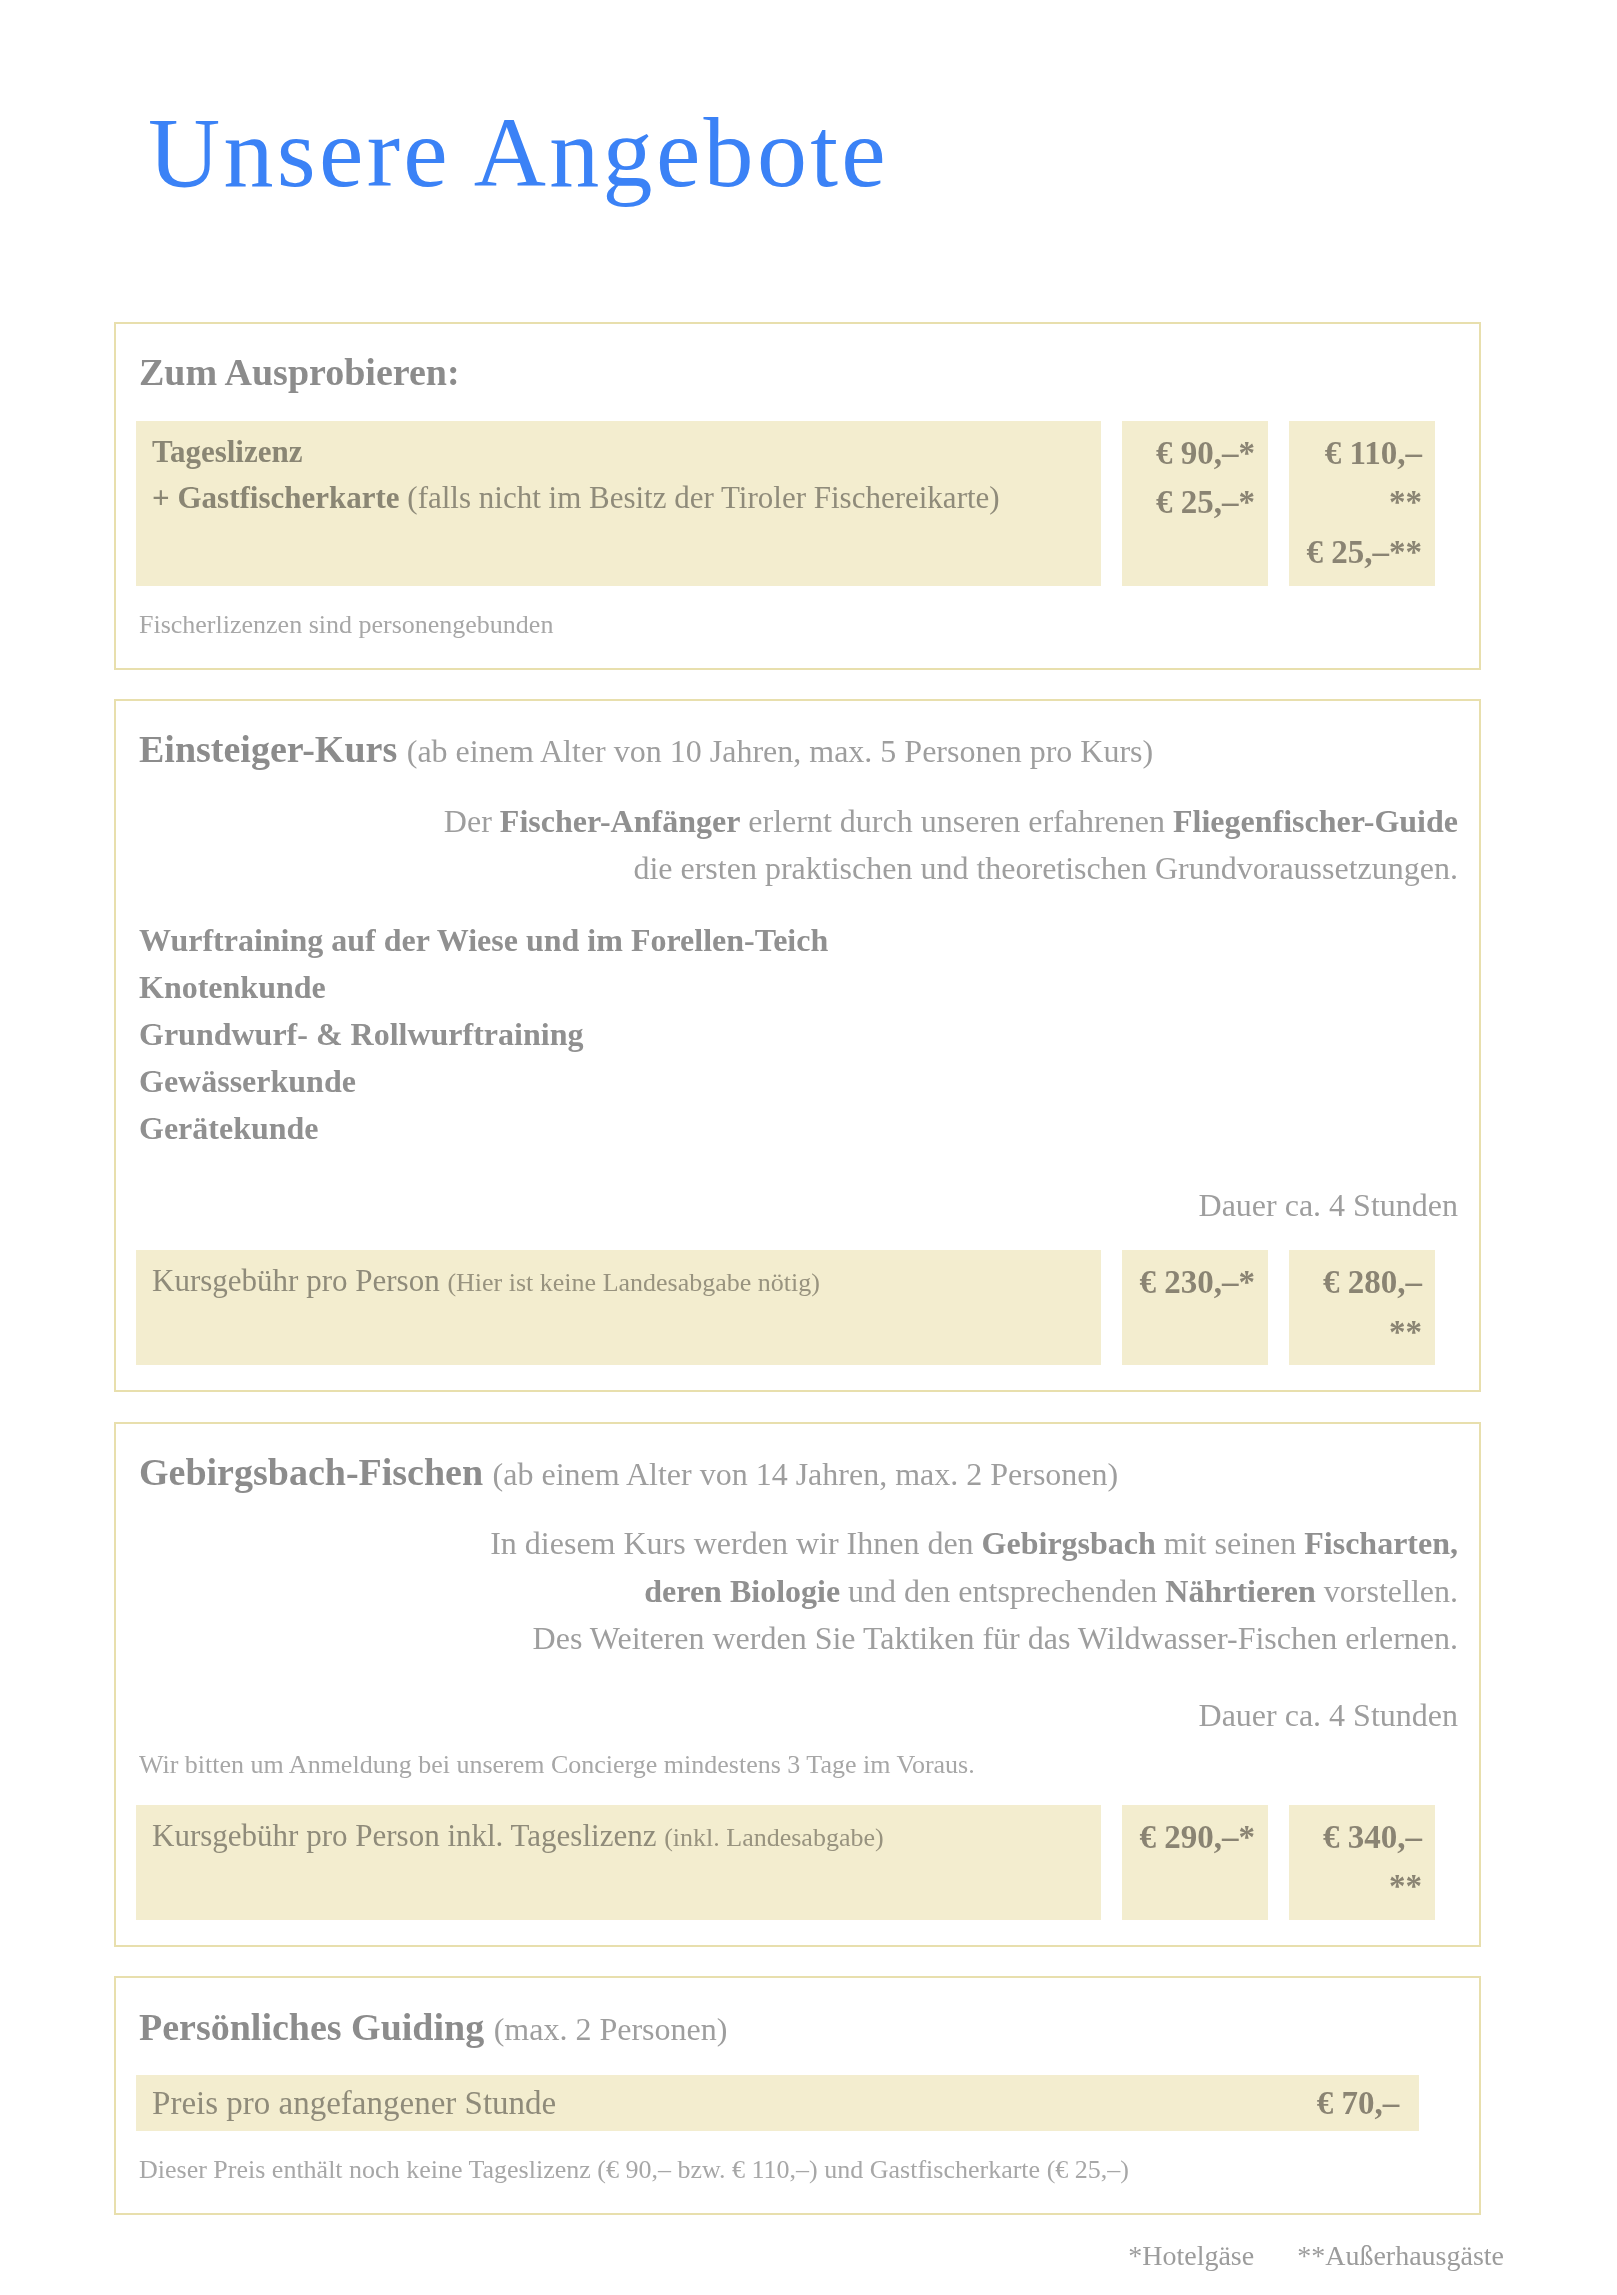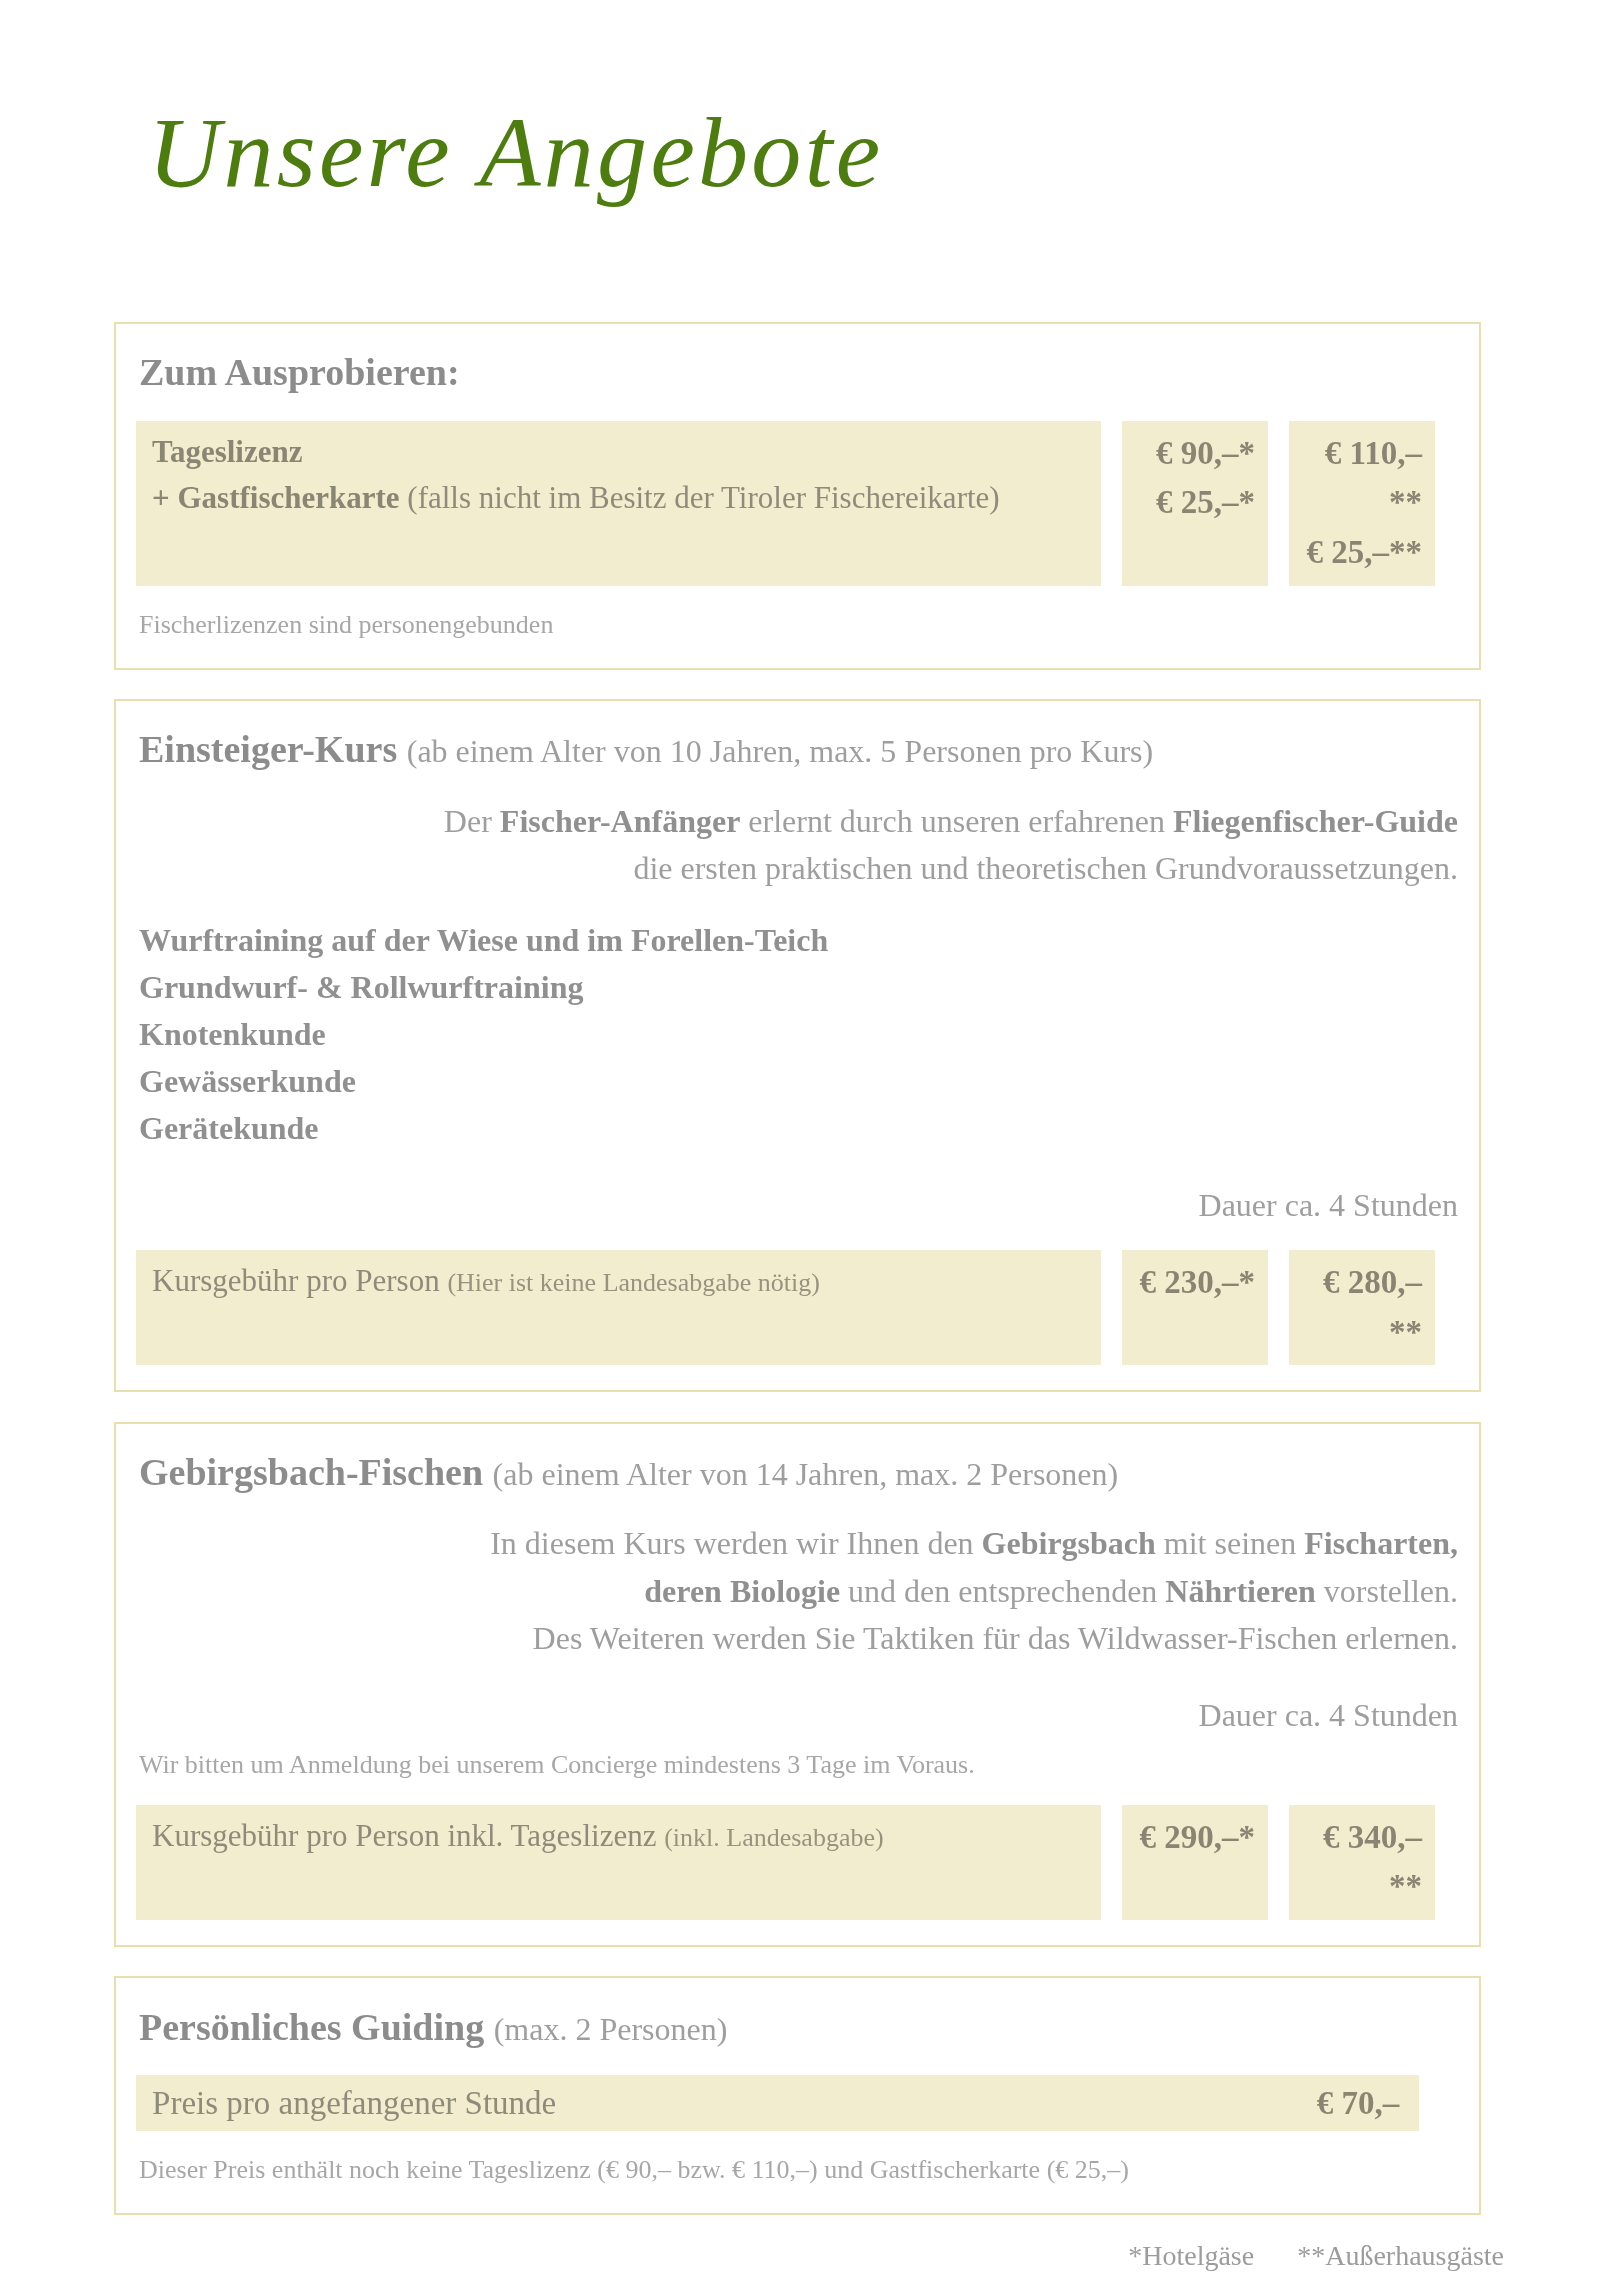--- a/index.html
+++ b/index.html
@@ -6,25 +6,24 @@
   html, body { background: #ffffff; }
   body {
     width: 1618px; height: 2295px;
     font-family: "Liberation Serif", serif;
     overflow: hidden;
     position: relative;
   }
   .page-title {
     margin: 75px 0 0 148px;
     font-family: "Liberation Serif", serif;
-    font-style: italic;
     font-size: 100px;
     line-height: 1.55;
     letter-spacing: 3.3px;
-    color: #4d7c0f;
+    color: #3b82f6;
   }
   .box {
     margin: 0 114px 0 114px;
     width: 1367px;
     border: 2.5px solid #e8dfad;
     padding: 21px 21px 24.6px 19.7px;
     background: #ffffff;
   }
   .box + .box { margin-top: 29.5px; }
   .box1 { margin-top: 92px; }
@@ -87,22 +86,22 @@
     </div>
   </div>
   <p class="small-note note-in-box">Fischerlizenzen sind personengebunden</p>
 </section>
 
 <section class="box">
   <h2><span>Einsteiger-Kurs</span> <span class="h-info">(ab einem Alter von 10 Jahren, max. 5 Personen pro Kurs)</span></h2>
   <p class="para"><span>Der </span><span class="b">Fischer-Anfänger</span><span> erlernt durch unseren erfahrenen </span><span class="b">Fliegenfischer-Guide</span><br><span>die ersten praktischen und theoretischen Grundvoraussetzungen.</span></p>
   <div class="topics">
     <div>Wurftraining auf der Wiese und im Forellen-Teich</div>
+    <div>Knotenkunde</div>
     <div>Grundwurf- &amp; Rollwurftraining</div>
-    <div>Knotenkunde</div>
     <div>Gewässerkunde</div>
     <div>Gerätekunde</div>
   </div>
   <p class="para duration">Dauer ca. 4 Stunden</p>
   <div class="price-block">
     <div class="cell lbl"><span>Kursgebühr pro Person </span><span class="lbl-info">(Hier ist keine Landesabgabe nötig)</span></div>
     <div class="cell prc">€ 230,–*</div>
     <div class="cell prc">€ 280,–**</div>
   </div>
 </section>

